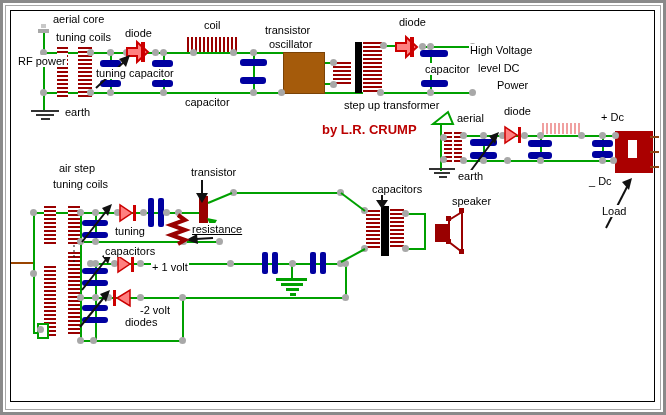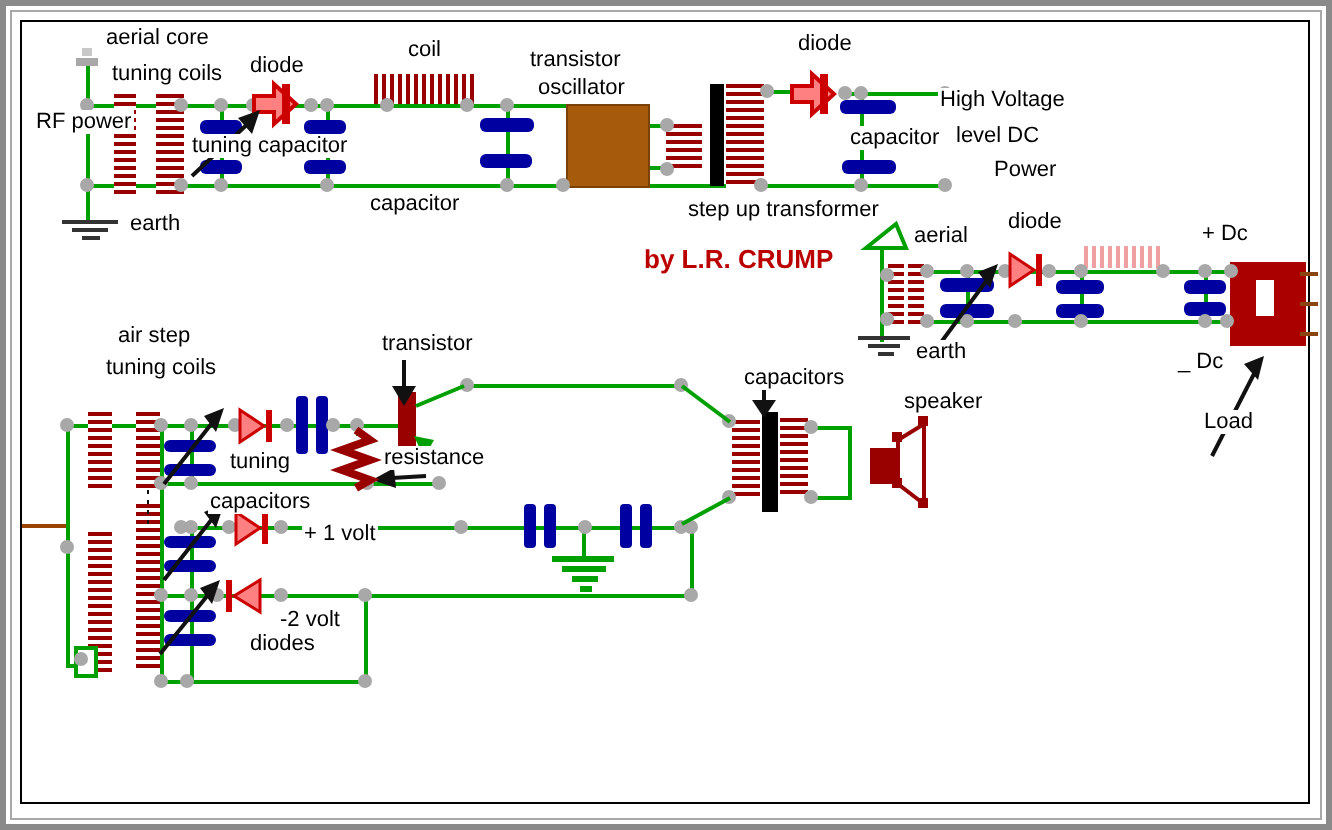--- a/index.html
+++ b/index.html
@@ -15,21 +15,21 @@
   .coilv{position:absolute;background:repeating-linear-gradient(180deg,#990000 0 2px,#ffffff 2px 4px);}
   .coilh{position:absolute;background:repeating-linear-gradient(90deg,#990000 0 2px,#ffffff 2px 4px);}
   .coilh.light{background:repeating-linear-gradient(90deg,#f0a0a0 0 2px,#ffffff 2px 4px);}
   .caph{position:absolute;height:7px;background:#0000a0;border-radius:3px;}
   .capv{position:absolute;width:6px;background:#0000a0;border-radius:2px;}
   .bar{position:absolute;background:#000;}
   .redbar{position:absolute;background:#990000;}
   .gnd{position:absolute;height:2px;background:#333;}
   .gndg{position:absolute;height:3px;background:#00a000;}
   .lb{position:absolute;font-size:11px;line-height:12px;color:#000;white-space:nowrap;background:#fff;padding:0 1px;z-index:30;}
-  .ul{}
+  .ul{text-decoration:underline;}
   .osc-box{position:absolute;left:283px;top:52px;width:40px;height:40px;background:#a55b0b;border:1px solid #7a4206;}
   .load-box{position:absolute;left:615px;top:131px;width:38px;height:42px;background:#aa0000;}
   .load-slot{position:absolute;left:628px;top:140px;width:9px;height:18px;background:#fff;}
   .greenrect{position:absolute;left:37px;top:323px;width:8px;height:12px;border:2px solid #00a000;background:#fff;}
   .antcap1{position:absolute;left:38px;top:29px;width:11px;height:4px;background:#a8a8a8;}
   .antcap2{position:absolute;left:41px;top:24px;width:5px;height:4px;background:#c8c8c8;}
   #overlay{position:absolute;left:0;top:0;z-index:20;pointer-events:none;}
   .title{position:absolute;left:6px;top:124px;z-index:40;
          font-family:"Liberation Serif",serif;font-weight:bold;font-size:38px;letter-spacing:-2px;
          color:#149c14;text-shadow:-1px -1px 0 #000,1px -1px 0 #000,-1px 1px 0 #000,1px 1px 0 #000;}

